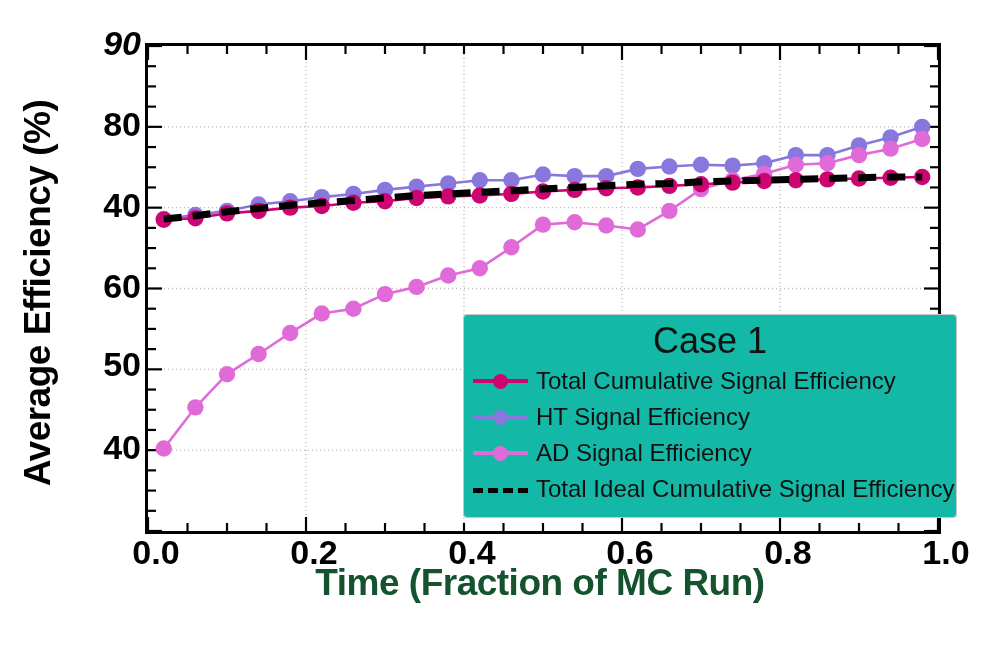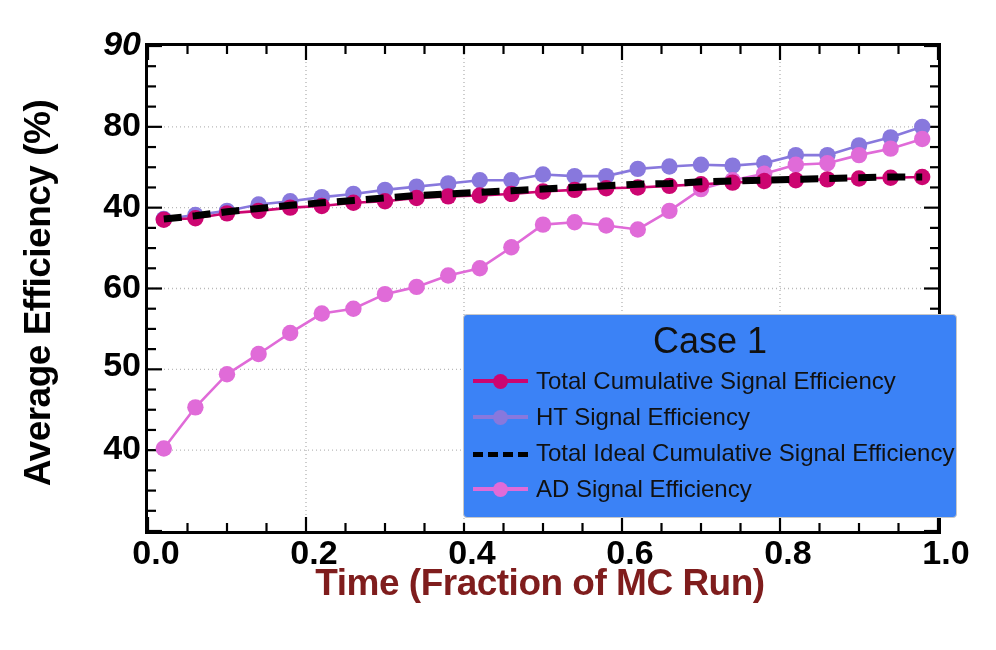--- a/index.html
+++ b/index.html
@@ -8,21 +8,21 @@
 
   
   #ylabel{
     position:absolute; left:-222px; top:272px; width:520px;
     transform:rotate(-90deg); transform-origin:center center;
     text-align:center; font-size:37px; font-weight:bold; color:#000;
     letter-spacing:-0.5px; white-space:nowrap;
   }
   #xlabel{
     position:absolute; left:145px; top:562px; width:790px;
-    text-align:center; font-size:37px; font-weight:bold; color:#7f1d1d;
+    text-align:center; font-size:37px; font-weight:bold; color:#14532d;
     letter-spacing:-0.5px; white-space:nowrap;
   }
 
   
   #plot{
     position:absolute; left:145px; top:43px; width:790px; height:485px;
     border:3px solid #000; box-sizing:content-box; background:transparent;
   }
   #svg{position:absolute; left:0; top:0;}
 
@@ -34,21 +34,21 @@
   #yticks{position:absolute; left:-5px; top:0; width:146px; height:650px;}
   .xtick{
     position:absolute; top:0; width:140px; margin-left:-70px;
     text-align:center; font-size:34px; font-weight:bold; color:#000; line-height:1;
   }
   #xticks{position:absolute; left:11px; top:535px; width:996px; height:48px;}
 
   
   #legend{
     position:absolute; left:463px; top:314px; width:494px; height:204px;
-    background:#3b82f6; border:1px solid #c8c8c8; border-radius:4px;
+    background:#14b8a6; border:1px solid #c8c8c8; border-radius:4px;
     box-sizing:border-box; padding:4px 0 0 0;
   }
   #legend-title{
     text-align:center; font-size:36px; color:#111; line-height:1.08;
     padding:3px 0 2px 0; letter-spacing:0px;
   }
   .legend-row{
     display:flex; align-items:center; height:36px; padding-left:9px;
   }
   .legend-mark{
@@ -300,28 +300,28 @@
           <span class="legend-label">Total Cumulative Signal Efficiency</span>
         </div>
         <div class="legend-row">
           <span class="legend-mark">
             <span class="lline" style="background: rgb(136, 120, 221);"></span>
             <span class="ldot" style="background: rgb(136, 120, 221);"></span>
           </span>
           <span class="legend-label">HT Signal Efficiency</span>
         </div>
         <div class="legend-row">
-          <span class="legend-mark dashed">
-            <span class="lline" style="border-top-color: rgb(0, 0, 0);"></span>
-          </span>
-          <span class="legend-label">Total Ideal Cumulative Signal Efficiency</span>
-        </div>
-        <div class="legend-row">
           <span class="legend-mark">
             <span class="lline" style="background: rgb(224, 107, 216);"></span>
             <span class="ldot" style="background: rgb(224, 107, 216);"></span>
           </span>
           <span class="legend-label">AD Signal Efficiency</span>
         </div>
+        <div class="legend-row">
+          <span class="legend-mark dashed">
+            <span class="lline" style="border-top-color: rgb(0, 0, 0);"></span>
+          </span>
+          <span class="legend-label">Total Ideal Cumulative Signal Efficiency</span>
+        </div>
       </div>
   </div>
 
 </div>
 
 </body></html>

